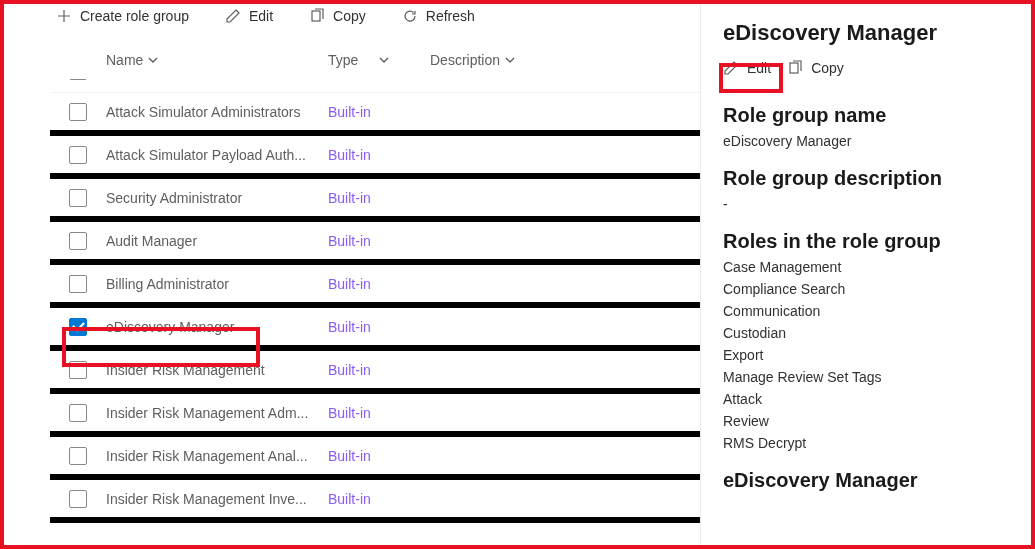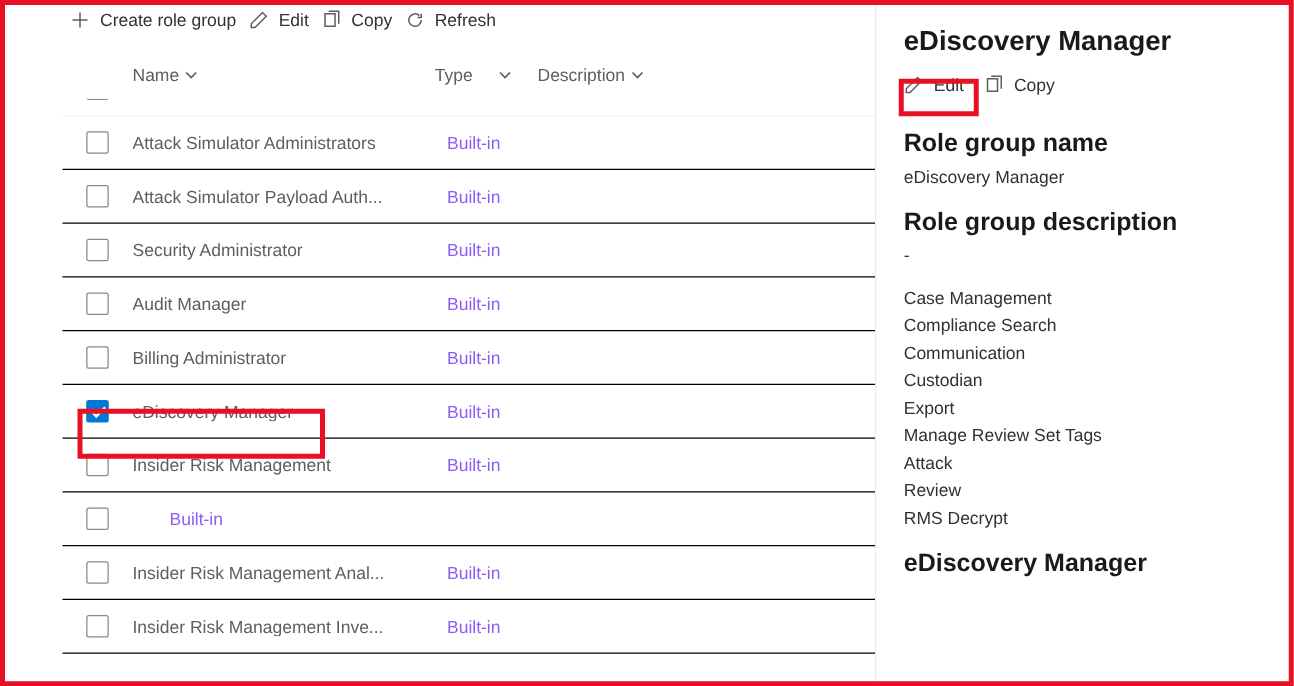--- a/index.html
+++ b/index.html
@@ -32,21 +32,21 @@
   .side {
     flex: 1;
     border-left: 1px solid #edebe9;
     padding: 16px 20px 0 22px;
     color: #323130;
   }
   
   .toolbar {
     display: flex;
     align-items: center;
-    gap: 10px;
+    gap: 36px;
     margin-bottom: 18px;
     padding-left: 6px;
   }
   .toolbar-item {
     display: inline-flex;
     align-items: center;
     gap: 8px;
     cursor: pointer;
     color: #323130;
     font-size: 14px;
@@ -56,29 +56,29 @@
   .table-header {
     display: flex;
     align-items: center;
     color: #605e5c;
     font-size: 14px;
     padding: 10px 0 10px 0;
     border-bottom: 1px solid #fff;
   }
   .col-check { width: 56px; display:flex; justify-content:center; }
   .col-name  { width: 222px; display:flex; align-items:center; gap:4px; }
-  .col-type  { width: 102px; display:flex; align-items:center; gap:20px;justify-content:center; }
+  .col-type  { width: 102px; display:flex; align-items:center; gap:20px; }
   .col-desc  { flex: 1; display:flex; align-items:center; gap:4px; }
   .chev { width:12px; height:12px; stroke:#605e5c; fill:none; stroke-width:1.4; }
   
   .row {
     display: flex;
     align-items: center;
     height: 43px;
-    border-bottom: 1px solid #000000;
+    border-bottom: 6px solid #000000;
     position: relative;
   }
   .row .col-name { color: #605e5c; padding-right:10px; white-space:nowrap; overflow:hidden; text-overflow:ellipsis; }
   .row .col-type { color: #8b5cf6; }
   .checkbox {
     width: 18px; height: 18px;
     border: 1px solid #8a8886;
     border-radius: 2px;
     background: #fff;
     display:flex; align-items:center; justify-content:center;
@@ -262,20 +262,21 @@
           <div class="col-check">
             <div class="checkbox"></div>
           </div>
           <div class="col-name">Insider Risk Management</div>
           <div class="col-type">Built-in</div>
         </div>
         <div class="row">
           <div class="col-check">
             <div class="checkbox"></div>
           </div>
+          <div class="col-name">Insider Risk Management Adm...</div>
           <div class="col-type">Built-in</div>
         </div>
         <div class="row">
           <div class="col-check">
             <div class="checkbox"></div>
           </div>
           <div class="col-name">Insider Risk Management Anal...</div>
           <div class="col-type">Built-in</div>
         </div>
         <div class="row">
@@ -305,20 +306,21 @@
         <span>Copy</span>
       </span>
     </div>
 
     <div class="field-label">Role group name</div>
     <div class="field-value">eDiscovery Manager</div>
 
     <div class="field-label">Role group description</div>
     <div class="field-value">-</div>
 
+    <div class="field-label">Roles in the role group</div>
     <div class="roles-list" id="roles-list">
         <div>Case Management</div>
         <div>Compliance Search</div>
         <div>Communication</div>
         <div>Custodian</div>
         <div>Export</div>
         <div>Manage Review Set Tags</div>
         <div>Attack</div>
         <div>Review</div>
         <div>RMS Decrypt</div>

